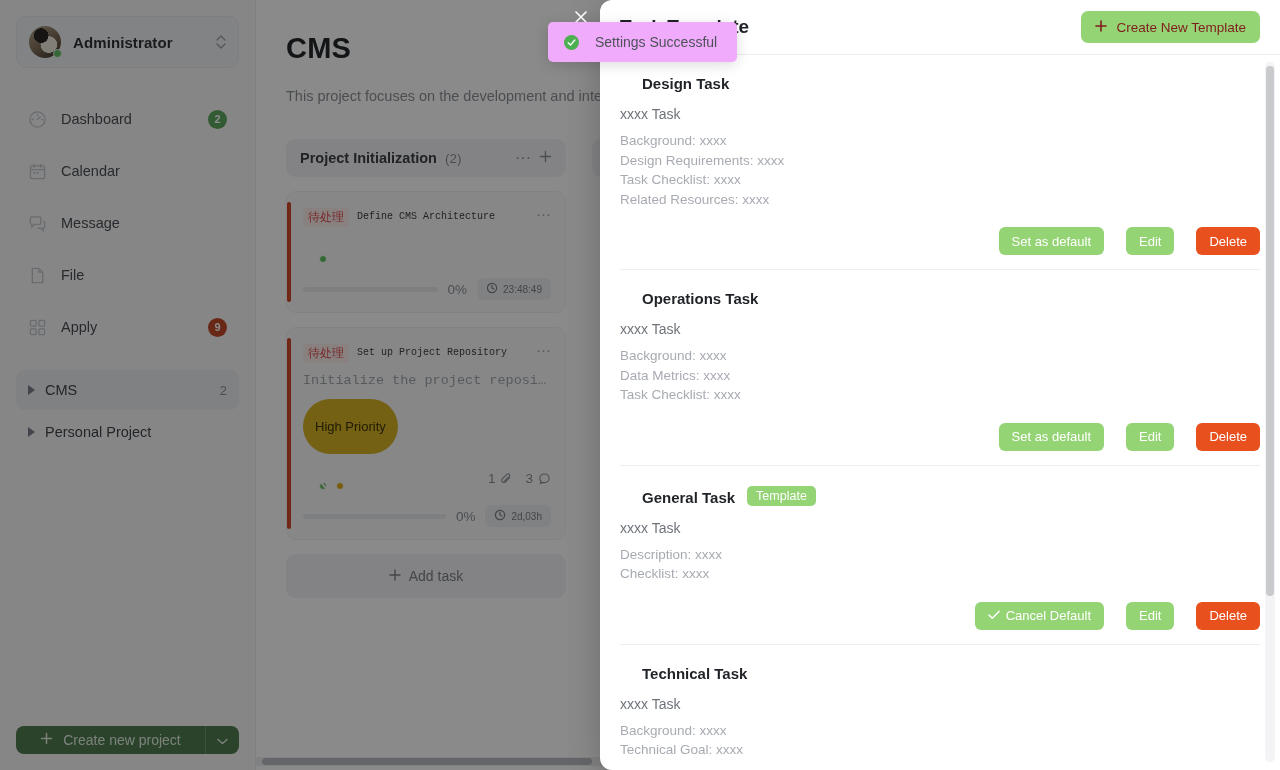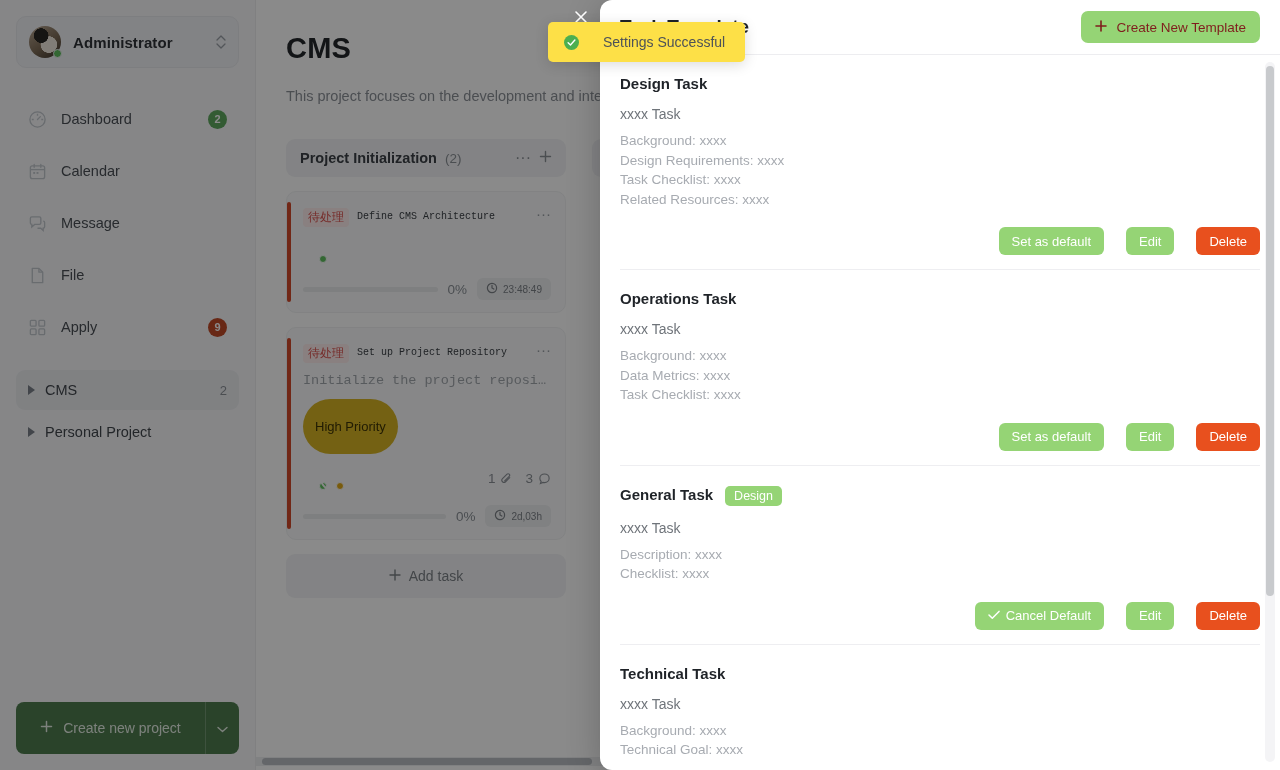--- a/index.html
+++ b/index.html
@@ -79,21 +79,21 @@
   }
   .group-item.active { background: #eceef1; }
   .caret { width: 0; height: 0; border-left: 7px solid #7a8089; border-top: 5px solid transparent; border-bottom: 5px solid transparent; flex: 0 0 7px; }
   .group-label { flex: 1; }
   .group-count { font-size: 13px; color: #8b9097; }
 
   .sidebar-spacer { flex: 1; }
   .create-project {
     display: flex; align-items: stretch;
     background: #4e7c4e; color: #e6efe6;
-    border-radius: 8px; height: 52px;
+    border-radius: 8px; height: 28px;
     font-size: 14px; overflow: hidden; cursor: pointer;
   }
   .create-project .cp-main {
     flex: 1; display: flex; align-items: center; justify-content: center; gap: 10px;
   }
   .create-project .cp-split {
     width: 34px; border-left: 1px solid rgba(255,255,255,.22);
     display: flex; align-items: center; justify-content: center;
   }
 
@@ -217,21 +217,21 @@
   }
   .modal-body {
     height: 715px; overflow: hidden; position: relative;
     padding: 0 20px 0 20px;
   }
   .tpl {
     padding: 20px 0 14px 0;
     border-bottom: 1px solid #eeeef1;
   }
   .tpl:last-child { border-bottom: none; }
-  .tpl-head { display: flex; align-items: flex-start; gap: 12px; }
+  .tpl-head { display: flex; align-items: flex-end; gap: 12px; margin-left: 22px; }
   .tpl-name { font-size: 15px; font-weight: 700; color: #1f2328; }
   .tag-default {
     background: #95d475; color: #ffffff;
     font-size: 12.5px; padding: 3px 9px; border-radius: 5px;
   }
   .tpl-sub { margin-top: 14px; font-size: 14px; color: #6f747a; }
   .tpl-lines { margin-top: 9px; }
   .tpl-line { font-size: 13.5px; color: #a7abb1; line-height: 19.5px; }
   .tpl-actions { display: flex; justify-content: flex-end; gap: 22px; margin-top: 18px; }
   .btn {
@@ -255,22 +255,22 @@
   .modal-close {
     position: absolute; left: 568px; top: 6px;
     width: 26px; height: 26px;
     display: flex; align-items: center; justify-content: center;
     color: #ffffff; cursor: pointer;
   }
 
   
   .toast {
     position: absolute; left: 548px; top: 22px;
-    display: flex; align-items: center; gap: 24px;
-    background: #fde047;
+    display: flex; align-items: center; gap: 16px;
+    background: #f0abfc;
     border-radius: 5px;
     padding: 12px 20px 12px 16px;
     box-shadow: 0 3px 14px rgba(0,0,0,.14);
   }
   .toast-icon { width: 15px; height: 15px; flex: 0 0 15px; }
   .toast-text { font-size: 14px; color: #4d5258; white-space: nowrap; }
 </style>
 </head>
 <body>
 
@@ -549,21 +549,21 @@
         <div class="tpl-actions">
           <button class="btn green">Set as default</button>
           <button class="btn green">Edit</button>
           <button class="btn red">Delete</button>
         </div>
       </div>
 
       <div class="tpl">
         <div class="tpl-head">
           <span class="tpl-name">General Task</span>
-          <span class="tag-default">Design</span>
+          <span class="tag-default">Template</span>
         </div>
         <div class="tpl-sub">xxxx Task</div>
         <div class="tpl-lines">
           <div class="tpl-line">Description: xxxx</div>
           <div class="tpl-line">Checklist: xxxx</div>
         </div>
         <div class="tpl-actions">
           <button class="btn green">
             <span>
               <svg width="12" height="10" viewBox="0 0 12 10" fill="none" stroke="currentColor" stroke-width="1.5" stroke-linecap="round" stroke-linejoin="round">

